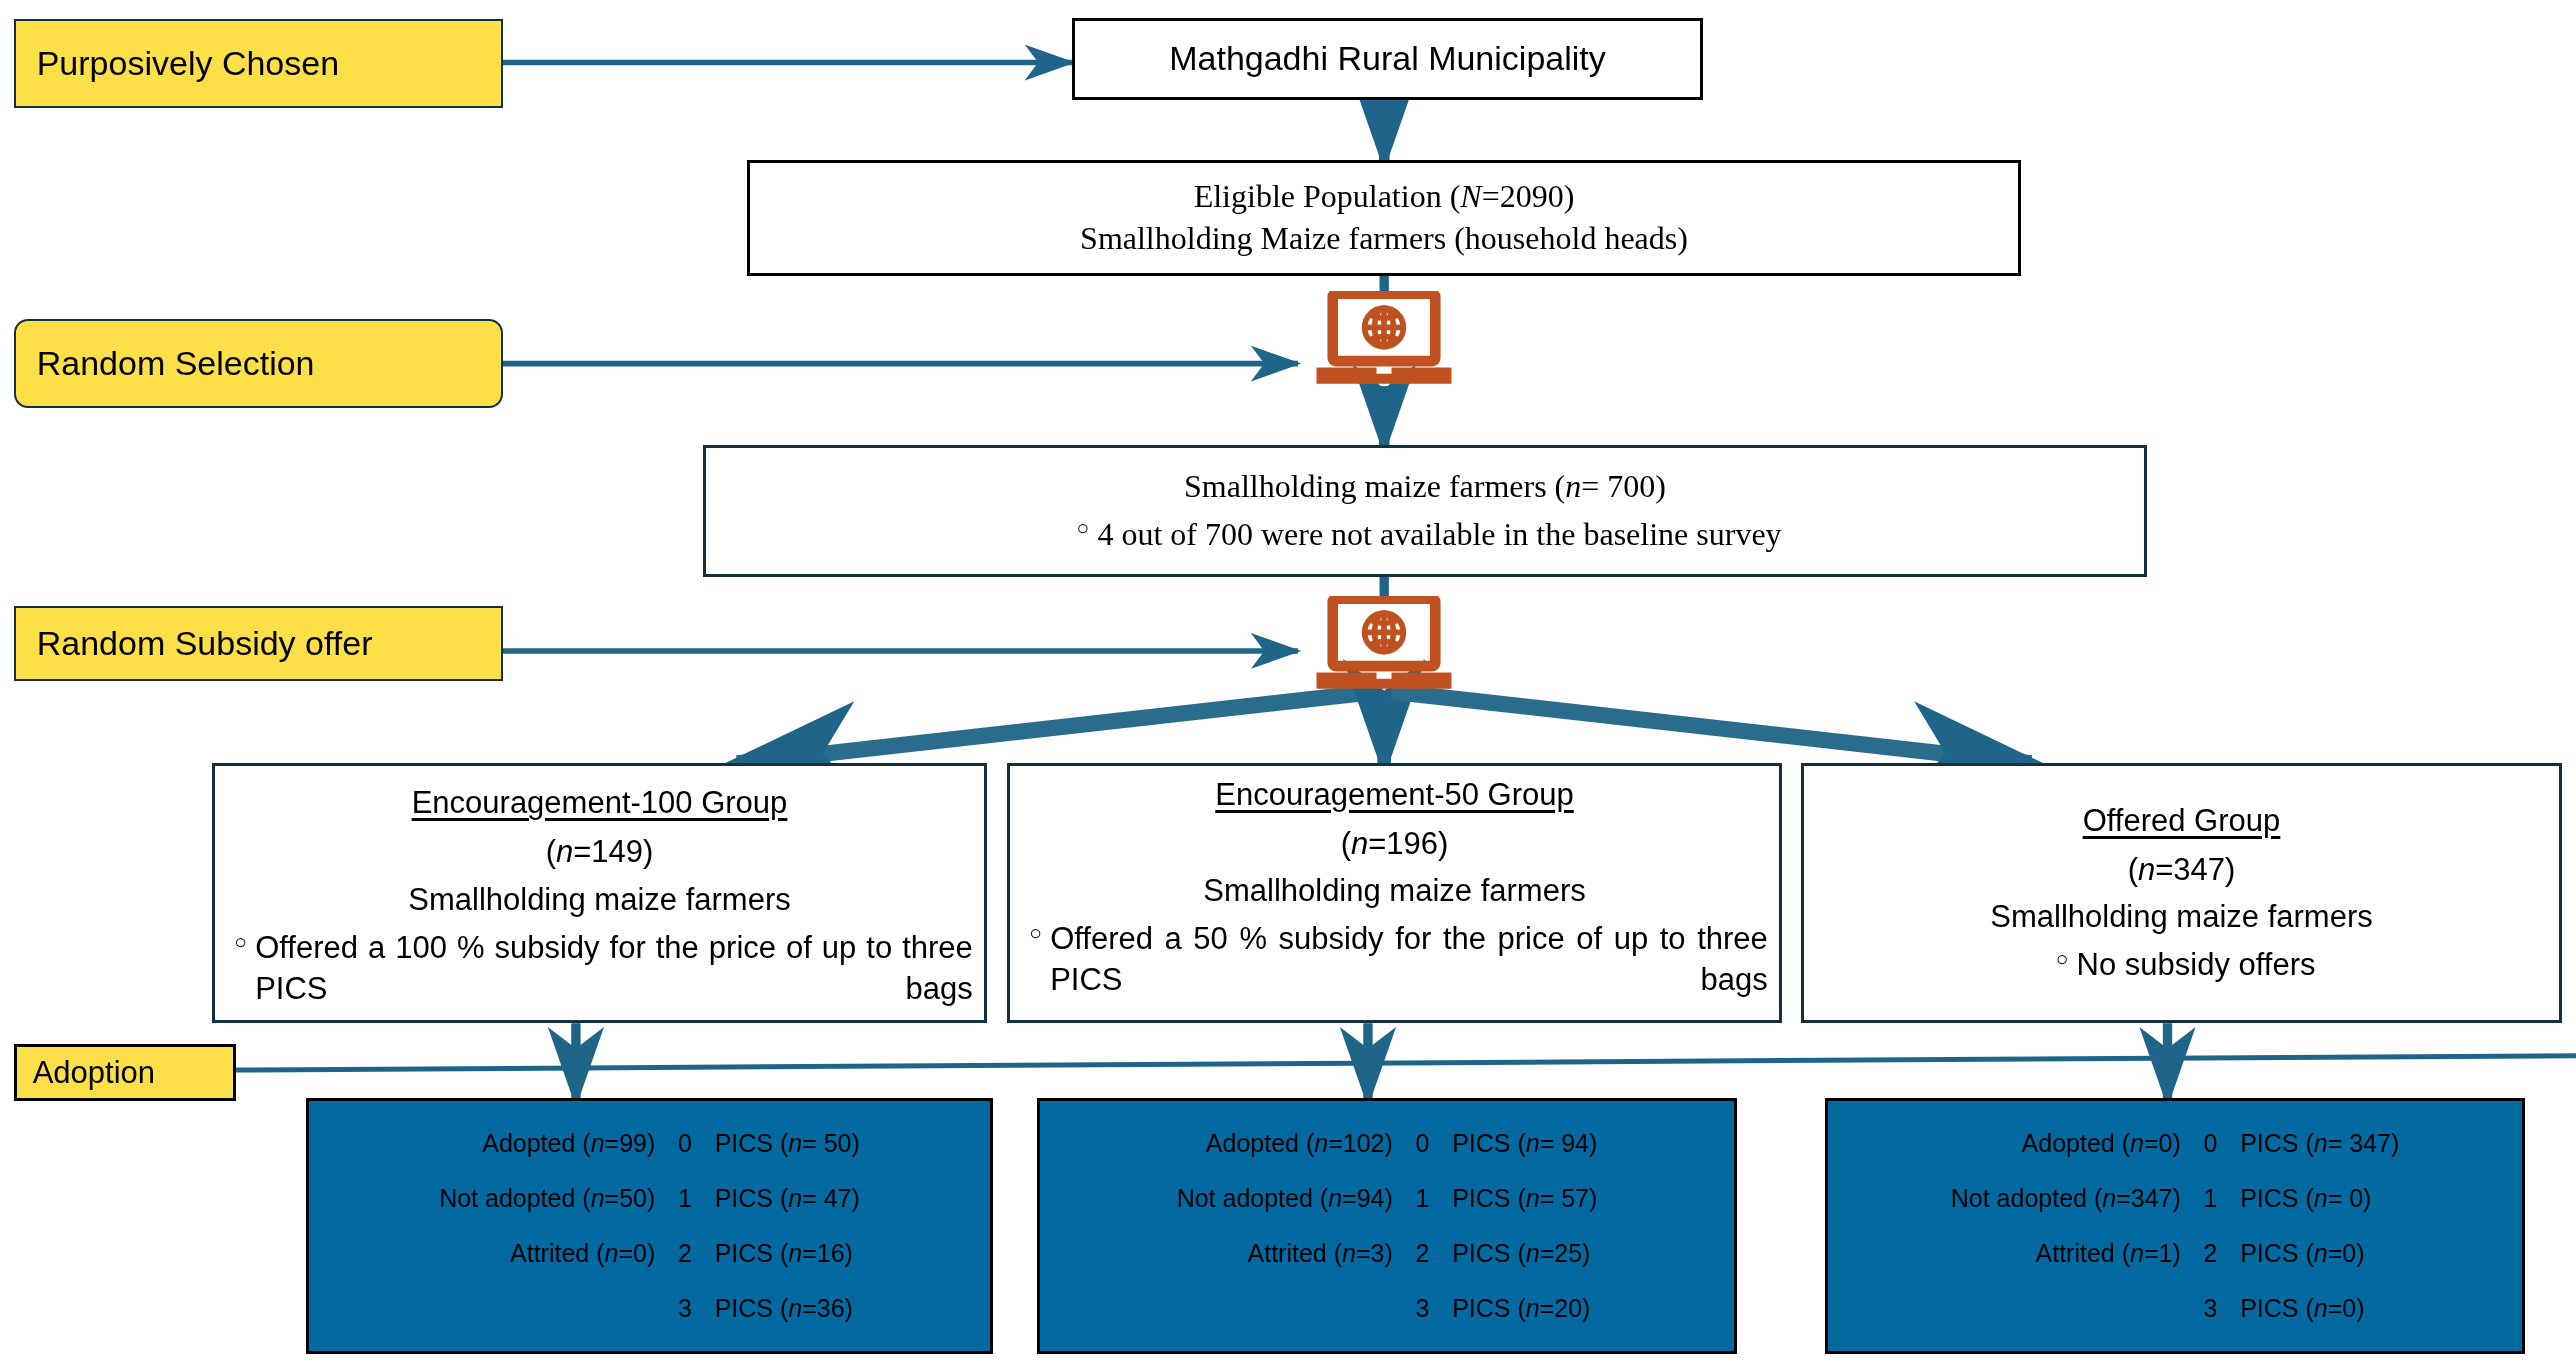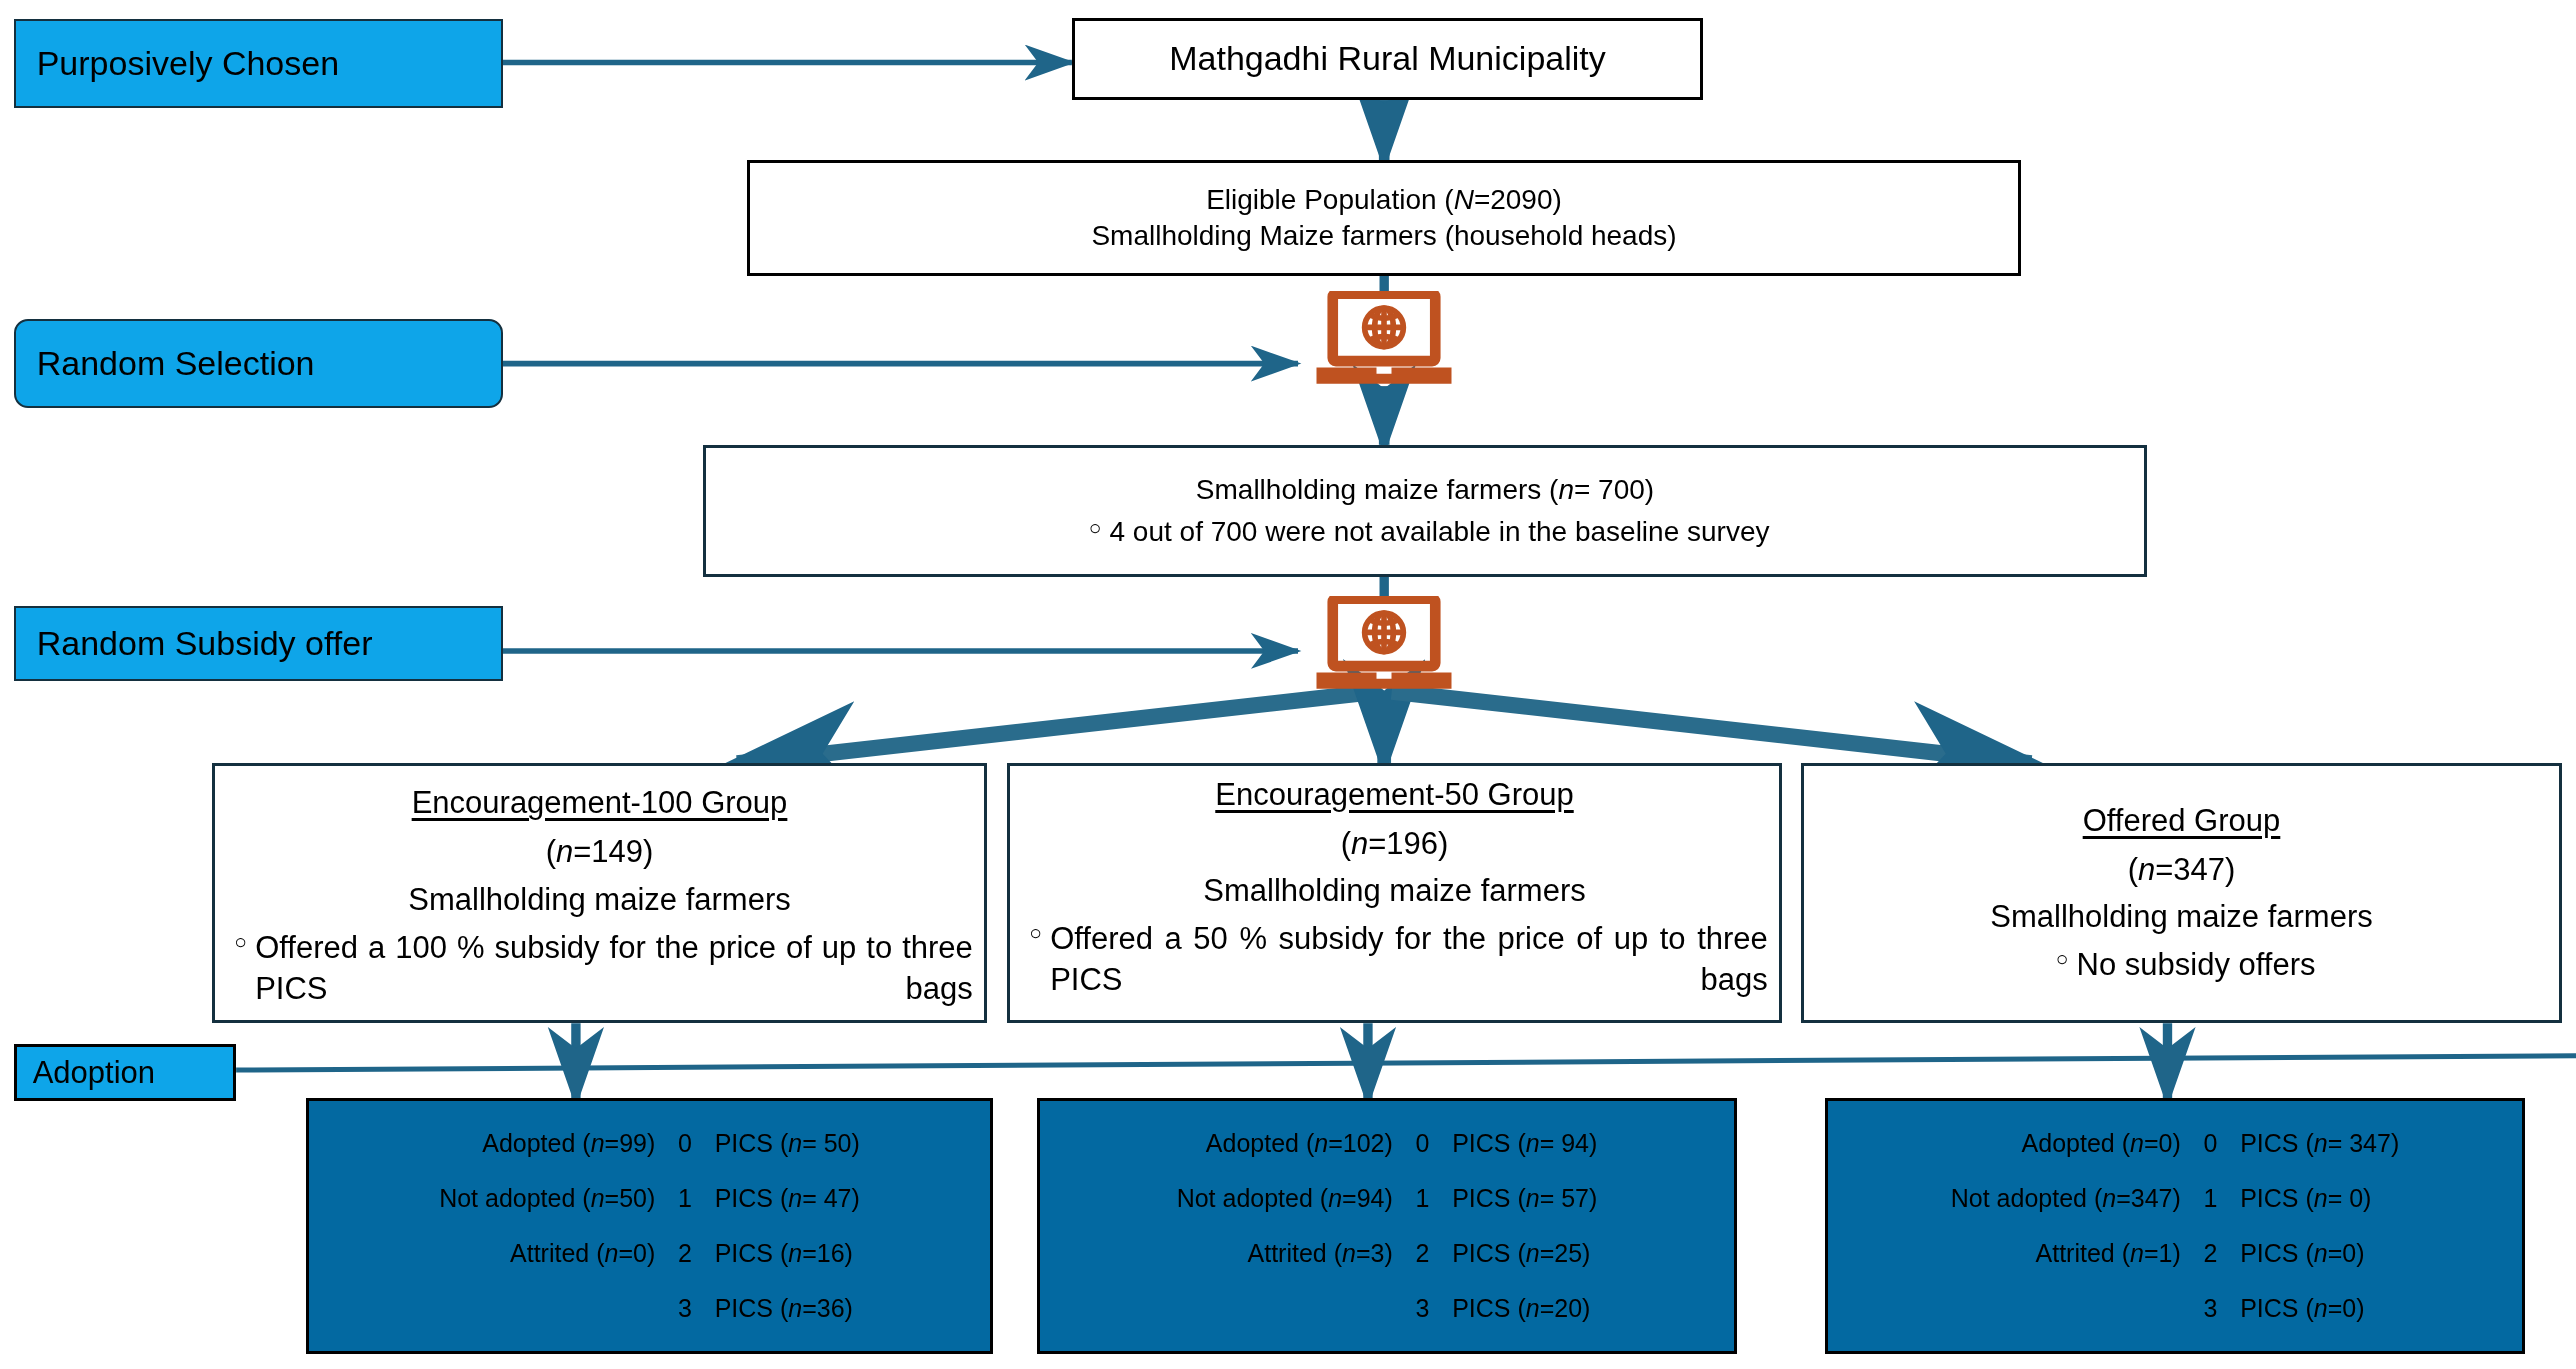--- a/index.html
+++ b/index.html
@@ -3,26 +3,26 @@
 <meta charset="utf-8">
 <style>
   html,body{margin:0;padding:0;background:#ffffff;}
   body{font-family:"Liberation Sans", sans-serif;}
   #stage{position:relative;width:2576px;height:1370px;background:#fff;overflow:hidden;}
 
   .box{position:absolute;box-sizing:border-box;background:#ffffff;
        border:3.1px solid #14303f;display:flex;flex-direction:column;
        align-items:center;justify-content:center;text-align:center;color:#000;}
 
-  .label-box{position:absolute;box-sizing:border-box;background:#0ea5e9;
+  .label-box{position:absolute;box-sizing:border-box;background:#fde047;
        border:2.5px solid #14303f;display:flex;align-items:center;
        padding-left:21px;color:#000;}
   svg.ov{position:absolute;left:0;top:0;width:2576px;height:1370px;pointer-events:none;}
   .t50{font-size:31px;}
-  .t52{font-size:28px;}
+  .t52{font-size:32px;font-family:Liberation Serif, serif;}
   .t54{font-size:34px;}
 
   em{font-style:italic;}
   .u{text-decoration:underline;text-underline-offset:5px;}
   .line{line-height:1.30;white-space:nowrap;}
   .bullrow{display:flex;align-items:flex-start;width:100%;box-sizing:border-box;}
   .bullet{flex:0 0 auto;width:29px;text-align:center;font-size:21px;line-height:1.35;}
   .btext{flex:1 1 auto;text-align:justify;text-align-last:justify;line-height:1.32;}
 
   

